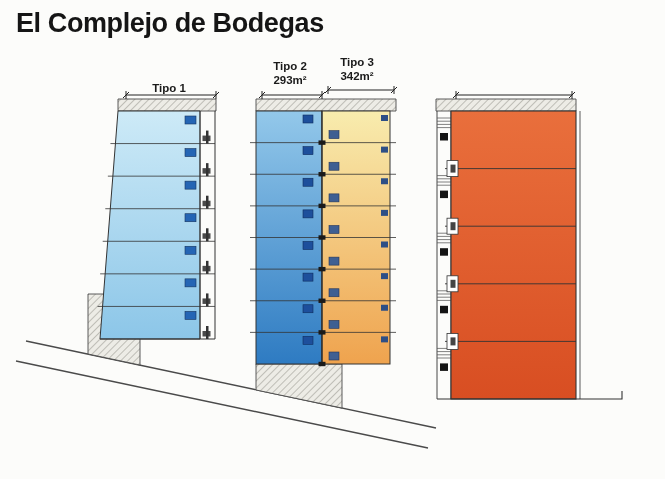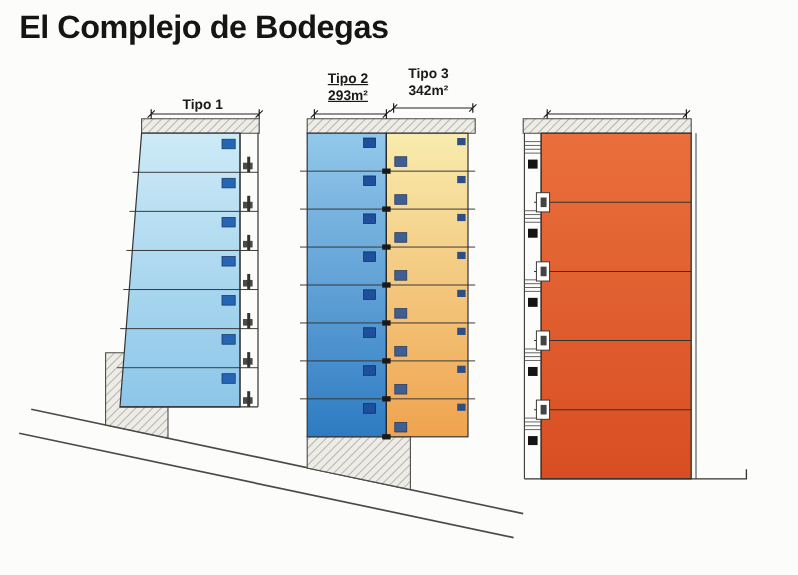--- a/index.html
+++ b/index.html
@@ -15,21 +15,21 @@
   .page-title{
     position:absolute;left:16px;top:8px;
     font-size:27px;font-weight:bold;color:#151515;letter-spacing:-0.4px;
     margin:0;
   }
   .unit-label{
     position:absolute;text-align:center;
     font-size:11.5px;font-weight:bold;color:#1a1a1a;line-height:1.25;
   }
   #lab1{left:121px;top:59px;width:96px;margin-top:22px;}
-  #lab2{left:255px;top:59px;width:70px;text-decoration:underline;}
+  #lab2{left:255px;top:59px;width:70px;}
   #lab3{left:322px;top:55px;width:70px;}
   #lab4{left:455px;top:59px;width:118px;}
   svg{position:absolute;left:0;top:0;}
 </style>
 </head>
 <body>
 
 <div class="canvas">
 
   <h1 class="page-title">El Complejo de Bodegas</h1>

